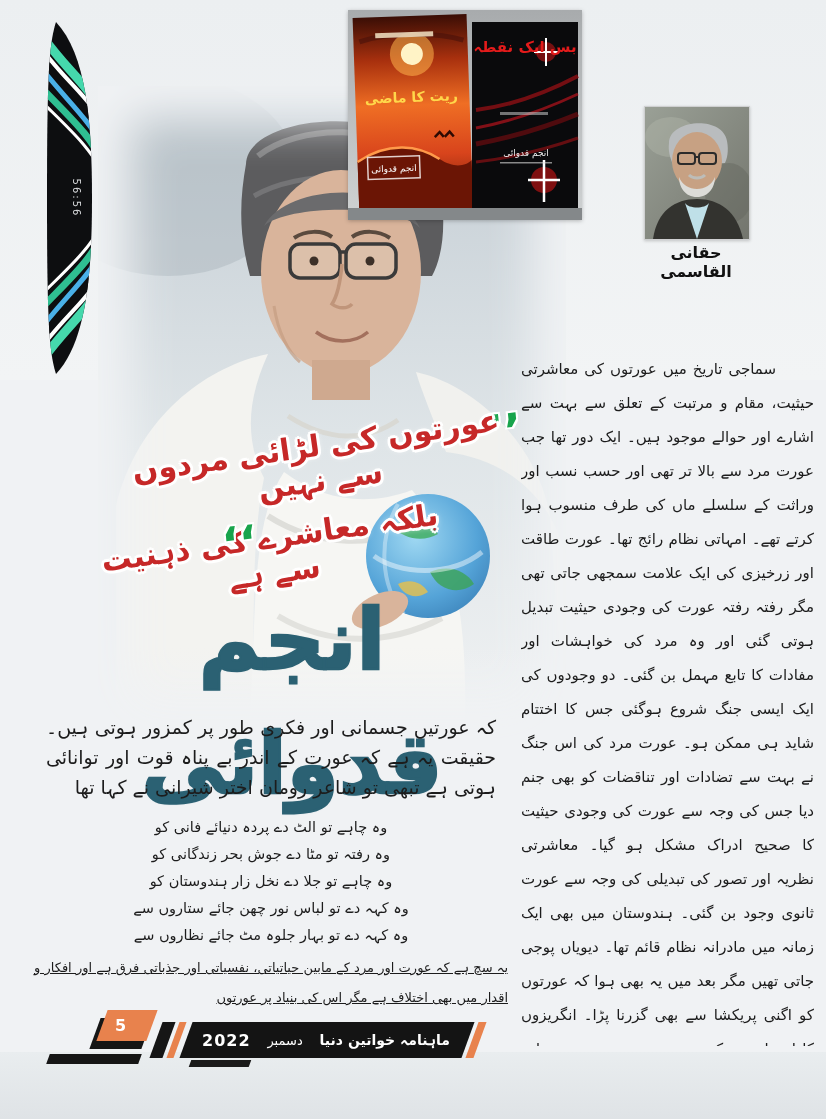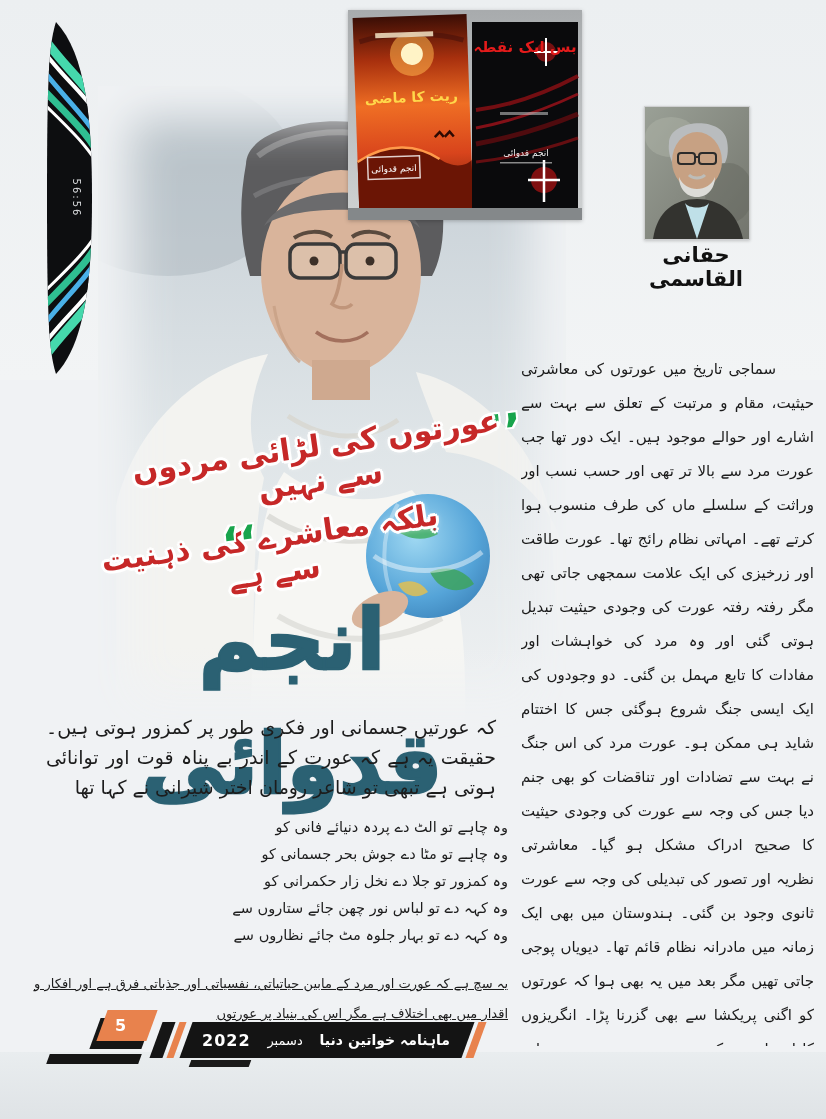--- a/index.html
+++ b/index.html
@@ -9,41 +9,41 @@
   
   #bg-top{left:0;top:0;width:826px;height:380px;background:linear-gradient(180deg,#eceff1,#f2f4f5);}
   #bg-bottom{left:0;top:1052px;width:826px;height:67px;background:linear-gradient(180deg,#e9edef,#dfe3e6);}
   
   #portrait-wrap{left:98px;top:86px;width:468px;height:652px;}
   #portrait-wrap .fade{position:absolute;inset:0;box-shadow:inset 0 0 46px 34px #f0f2f4;pointer-events:none;}
   
   #books-wrap{left:348px;top:10px;width:234px;height:210px;box-shadow:0 1px 4px rgba(0,0,0,.25);}
   
   #authorphoto-wrap{left:644px;top:106px;width:104px;height:132px;border:1px solid #cfd0d1;box-shadow:0 1px 3px rgba(0,0,0,.2);}
-  #author-caption{left:632px;top:243px;width:128px;text-align:center;font-size:21px;font-weight:bold;color:#111;direction:rtl;}
+  #author-caption{left:632px;top:243px;width:128px;text-align:center;font-size:16px;font-weight:bold;color:#111;direction:rtl;}
   
   .quote-line{direction:rtl;text-align:center;color:#c62828;font-weight:bold;transform:rotate(-8deg);
       text-shadow:-2px -2px 0 #fff,2px -2px 0 #fff,-2px 2px 0 #fff,2px 2px 0 #fff,0 -3px 0 #fff,0 3px 0 #fff,-3px 0 0 #fff,3px 0 0 #fff,0 0 7px rgba(255,255,255,.95);}
   #quote-line1{left:118px;top:428px;width:400px;font-size:30px;}
   #quote-line2{left:96px;top:520px;width:352px;font-size:30px;}
   .quote-mark{color:#18a44c;font-size:46px;font-weight:bold;line-height:1;
       text-shadow:-2px -2px 0 #fff,2px -2px 0 #fff,-2px 2px 0 #fff,2px 2px 0 #fff;}
   #quote-open{left:487px;top:408px;transform:rotate(-6deg);}
   #quote-close{left:222px;top:520px;transform:rotate(-6deg);}
   
   #page-title{left:44px;top:578px;width:496px;height:130px;direction:rtl;text-align:center;
       font-size:84px;font-weight:900;color:#2b6173;-webkit-text-stroke:2.5px #2b6173;line-height:124px;
       text-shadow:0 0 2px rgba(43,97,115,.6);}
   
   #article-col{left:521px;top:352px;width:293px;height:694px;direction:rtl;text-align:justify;
       font-size:15px;line-height:34px;color:#1c1c1c;text-indent:38px;overflow:hidden;}
   
   #left-block{left:34px;top:700px;width:474px;direction:rtl;color:#1c1c1c;}
   #left-intro{font-size:19px;line-height:30px;text-align:justify;margin:12px;}
-  #poetry{margin:6px 0 20px 0;text-align:right;font-size:14.5px;line-height:27px;}
+  #poetry{margin:6px 0 4px 0;text-align:center;font-size:14.5px;line-height:27px;}
   #left-closing{font-size:13px;line-height:30px;text-align:justify;margin:2px 0 0 0;text-decoration:underline;}
   
   #footer{left:40px;top:1002px;width:460px;height:80px;}
   .skew{transform:skewX(-20deg);}
   #five-shadow{left:55px;top:16px;width:52px;height:31px;background:#161616;}
   #five-box{left:62px;top:8px;width:50px;height:31px;background:#e8824d;}
   #five-box span{display:block;transform:skewX(20deg);color:#fff;font-weight:bold;font-size:16px;padding:6px 0 0 12px;}
   #slash-black-l{left:116px;top:20px;width:13px;height:36px;background:#161616;}
   #slash-orange-l{left:133px;top:20px;width:7px;height:36px;background:#e8824d;}
   #footer-bar{left:146px;top:20px;width:282px;height:36px;background:#141414;}
@@ -232,22 +232,22 @@
   <div class="abs quote-mark" id="quote-close">‘‘</div>
 
   <div class="abs" id="page-title">انجم قدوائی</div>
 
   <div class="abs" id="article-col">سماجی تاریخ میں عورتوں کی معاشرتی حیثیت، مقام و مرتبت کے تعلق سے بہت سے اشارے اور حوالے موجود ہیں۔ ایک دور تھا جب عورت مرد سے بالا تر تھی اور حسب نسب اور وراثت کے سلسلے ماں کی طرف منسوب ہوا کرتے تھے۔ امہاتی نظام رائج تھا۔ عورت طاقت اور زرخیزی کی ایک علامت سمجھی جاتی تھی مگر رفتہ رفتہ عورت کی وجودی حیثیت تبدیل ہوتی گئی اور وہ مرد کی خواہشات اور مفادات کا تابع مہمل بن گئی۔ دو وجودوں کی ایک ایسی جنگ شروع ہوگئی جس کا اختتام شاید ہی ممکن ہو۔ عورت مرد کی اس جنگ نے بہت سے تضادات اور تناقضات کو بھی جنم دیا جس کی وجہ سے عورت کی وجودی حیثیت کا صحیح ادراک مشکل ہو گیا۔ معاشرتی نظریہ اور تصور کی تبدیلی کی وجہ سے عورت ثانوی وجود بن گئی۔ ہندوستان میں بھی ایک زمانہ میں مادرانہ نظام قائم تھا۔ دیویاں پوجی جاتی تھیں مگر بعد میں یہ بھی ہوا کہ عورتوں کو اگنی پریکشا سے بھی گزرنا پڑا۔ انگریزوں کا احسان ہے کہ بہت سی عورتیں زیور تعلیم سے آراستہ ہونے لگیں ورنہ ان کے حقوق و اختیارات بھی سلب ہوتے رہتے۔ عورتیں کنیز، بیویاں یا حرم سراؤں کی زینت مگر تعلیم کی روشنی پھیلی تو عورتوں کو اپنی ذات، وجود اور حیثیت کا علم ہوا۔ عورتوں نے اپنے حقوق کی جنگ شروع کر دی اور مردوں کی دنیا میں اپنی کامرانی کا پرچم لہرانے لگیں۔ مساوی حقوق اور مواقع کی بات کرنے لگیں۔ گو مکمل طور پر یکساں حقوق اور مواقع نہ ملے مگر امکانات کے بہت سے دروازے ضرور کھل گئے۔ خواتین نے اس مفروضے کو بھی مسترد کیا</div>
 
   <div class="abs" id="left-block">
     <p id="left-intro">کہ عورتیں جسمانی اور فکری طور پر کمزور ہوتی ہیں۔ حقیقت یہ ہے کہ عورت کے اندر بے پناہ قوت اور توانائی ہوتی ہے تبھی تو شاعر رومان اختر شیرانی نے کہا تھا</p>
     <div id="poetry">
       <div>وہ چاہے تو الٹ دے پردہ دنیائے فانی کو</div>
-      <div>وہ چاہے تو مٹا دے جوش بحر جسمانی کو</div>
-      <div>وہ کمزور تو جلا دے نخل زار حکمرانی کو</div>
+      <div>وہ رفتہ تو مٹا دے جوش بحر زندگانی کو</div>
+      <div>وہ چاہے تو جلا دے نخل زار ہندوستان کو</div>
       <div>وہ کہہ دے تو لباس نور چھن جائے ستاروں سے</div>
       <div>وہ کہہ دے تو بہار جلوہ مٹ جائے نظاروں سے</div>
     </div>
     <p id="left-closing">یہ سچ ہے کہ عورت اور مرد کے مابین حیاتیاتی، نفسیاتی اور جذباتی فرق ہے اور افکار و اقدار میں بھی اختلاف ہے مگر اس کی بنیاد پر عورتوں</p>
   </div>
 
   <div class="abs" id="footer">
     <div class="abs skew" id="tail-shadow"></div>
     <div class="abs skew" id="five-shadow"></div>
     <div class="abs skew" id="five-box">

